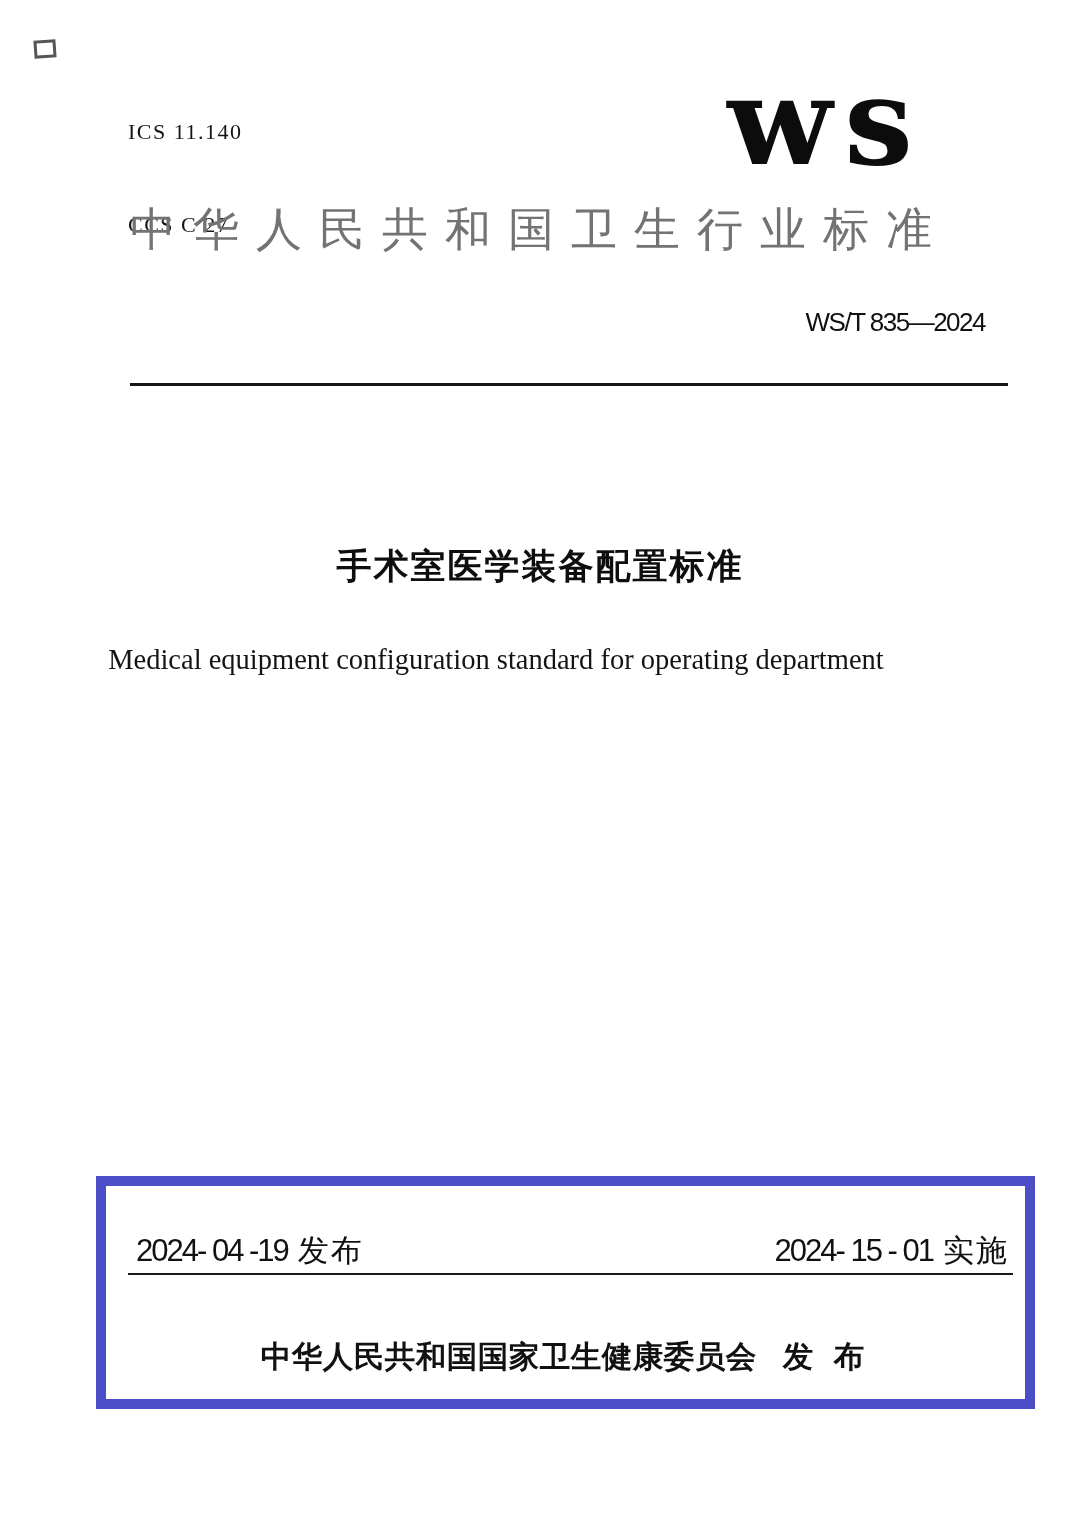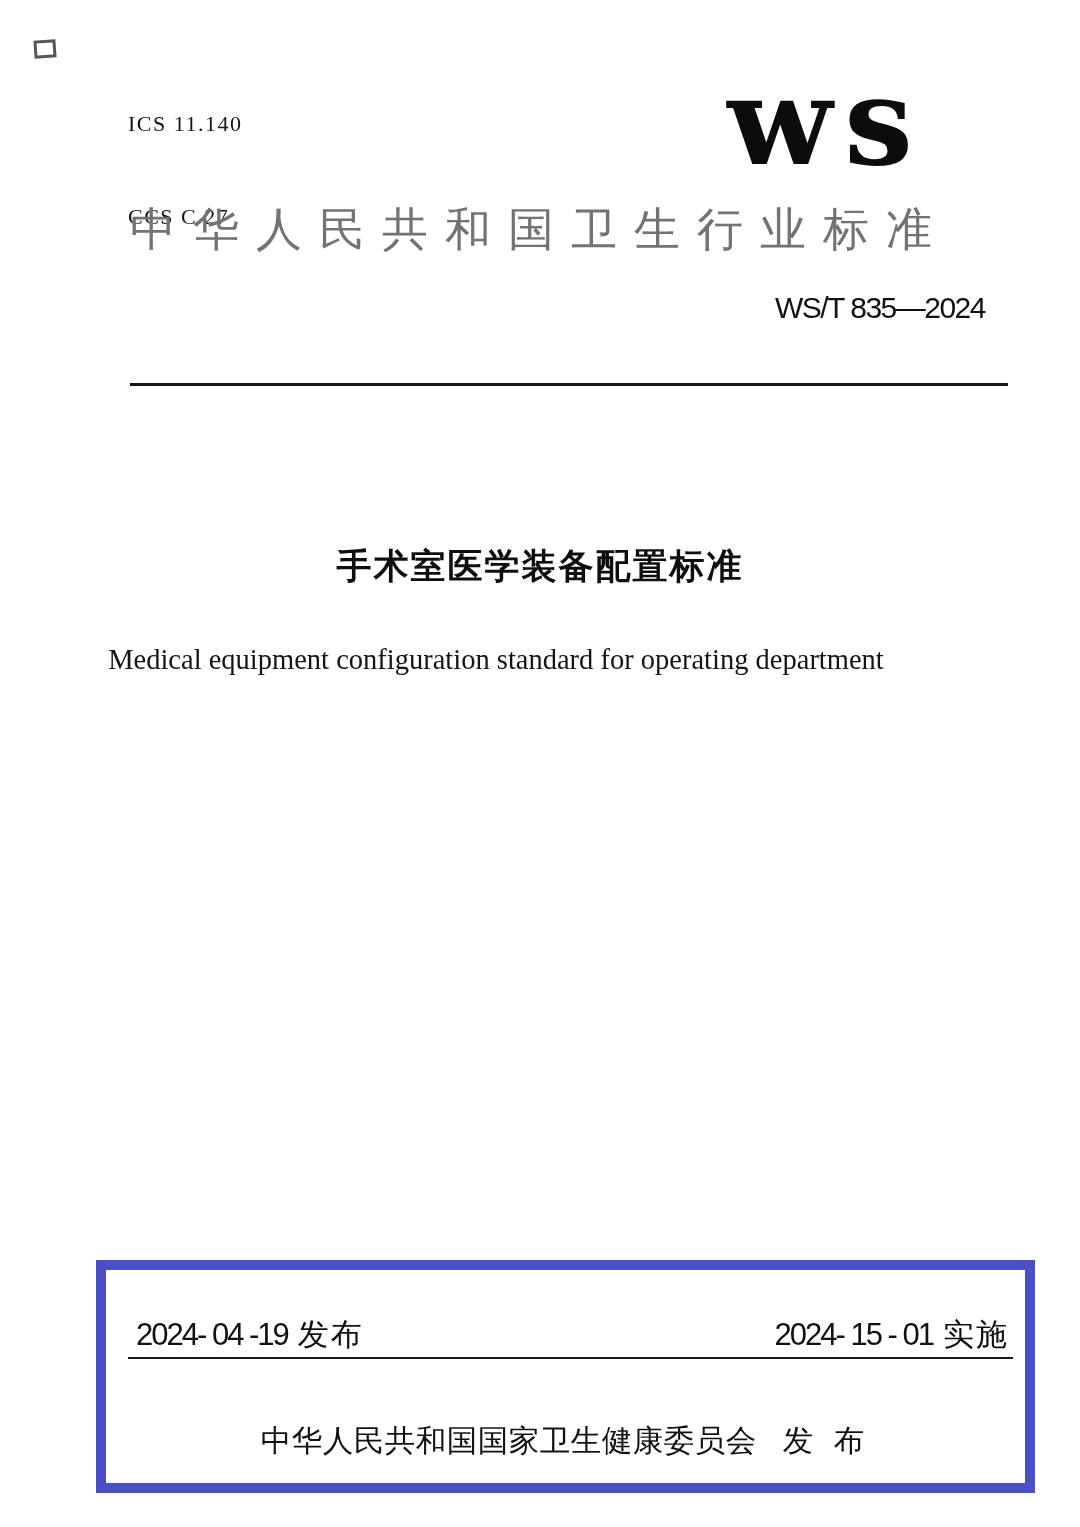--- a/index.html
+++ b/index.html
@@ -14,21 +14,21 @@
   .abs { position: absolute; }
 
   
   #corner-mark {
     left: 34px; top: 40px; width: 16px; height: 12px;
     border: 3px solid #2b2b2b; background: #fff;
     transform: rotate(-4deg); opacity: .8;
   }
 
   #ics-block {
-    left: 128px; top: 46px;
+    left: 128px; top: 54px;
     font-family: "Liberation Serif", serif;
     font-size: 22px; line-height: 31px; letter-spacing: 1.5px;
     white-space: pre;
   }
 
   #ws-logo {
     right: 155px; top: 60px;
     font-family: "DejaVu Serif", serif;
     font-weight: 700;
     font-size: 122px; line-height: 1;
@@ -37,22 +37,22 @@
   }
 
   #std-category {
     left: 130px; top: 199px;
     font-size: 46px; letter-spacing: 17px;
     white-space: nowrap;
     color: #737373;
   }
 
   #std-number {
-    right: 95px; top: 291px;
-    font-size: 30px; letter-spacing: -1.5px;
+    right: 95px; top: 307px;
+    font-size: 26px; letter-spacing: -1.5px;
     color: #111;
     text-align: right;
   }
 
   #header-rule {
     left: 130px; top: 383px; width: 878px; height: 3px;
     background: #161616;
   }
 
   #title-zh {
@@ -64,21 +64,21 @@
 
   #title-en {
     left: 0; top: 644px; width: 992px;
     text-align: center;
     font-family: "Liberation Serif", serif;
     font-size: 28.5px;
     color: #141414;
   }
 
   #pub-box {
-    left: 96px; top: 1260px; width: 939px; height: 233px;
+    left: 96px; top: 1176px; width: 939px; height: 233px;
     border: 10px solid #4c4ec7;
     box-sizing: border-box;
     background: #fff;
   }
 
   .date-row {
     position: absolute; top: 44px;
     display: flex; align-items: baseline; gap: 10px;
     font-size: 31px; white-space: pre; color: #111;
   }
@@ -88,21 +88,21 @@
   .date-cjk { letter-spacing: 2px; }
 
   #dates-rule {
     position: absolute; left: 22px; right: 12px; top: 87px; height: 2px;
     background: #1a1a1a;
   }
 
   #publisher-row {
     position: absolute; left: 0; right: 0; top: 151px;
     display: flex; justify-content: center; align-items: baseline; gap: 26px;
-    font-size: 30.5px; color: #111;
+    font-size: 30.5px; color: #111; font-weight: bold;
   }
   #publisher-name { letter-spacing: 0.5px; white-space: nowrap; }
   #publish-label  { letter-spacing: 6px; white-space: pre; }
 </style>
 </head>
 <body>
 
 <div class="abs" id="corner-mark"></div>
 
 <div class="abs" id="ics-block">

